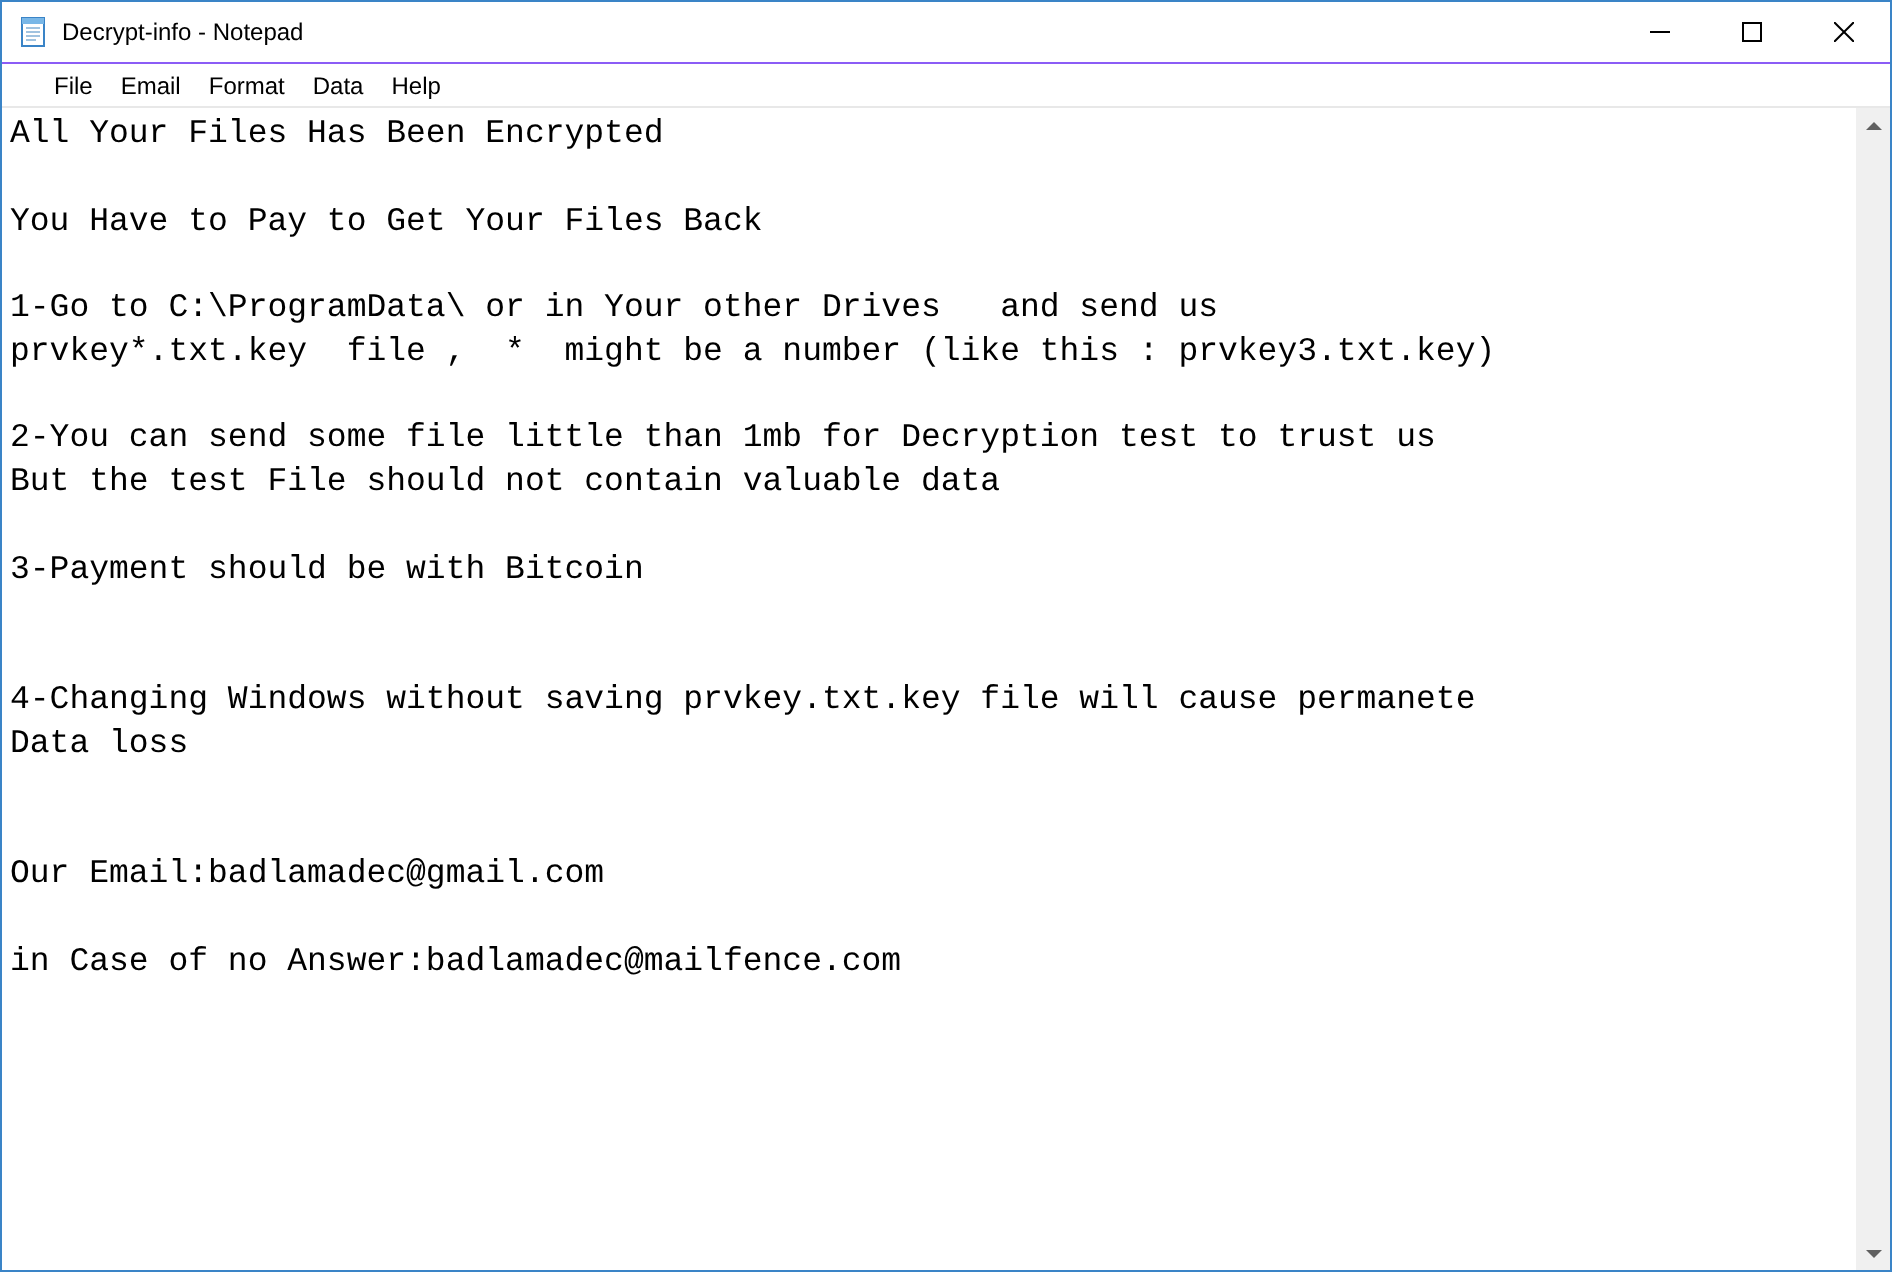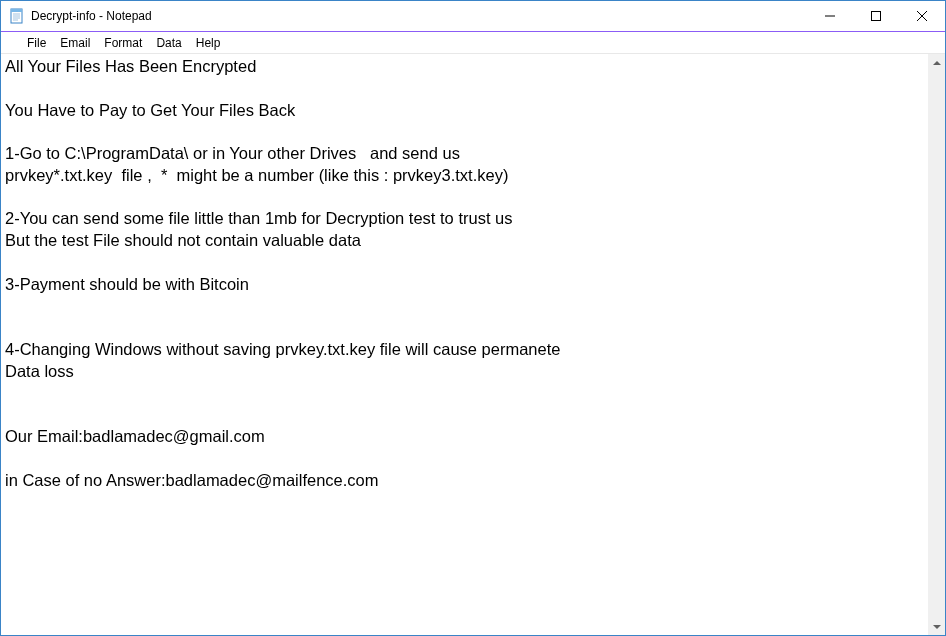--- a/index.html
+++ b/index.html
@@ -67,21 +67,21 @@
     }
     .content-wrapper {
       position: relative;
       height: calc(100% - 52px);
       border-top: 1px solid #e8e8e8;
     }
     .text-area {
       width: calc(100% - 17px);
       height: 100%;
       padding: 2px 4px;
-      font-family: Liberation Sans, sans-serif;
+      font-family: Liberation Mono, monospace;
       font-size: 16.5px;
       line-height: 1.32;
       color: #000000;
       white-space: pre-wrap;
       overflow: hidden;
       border: none;
       outline: none;
       resize: none;
     }
     .scrollbar {

